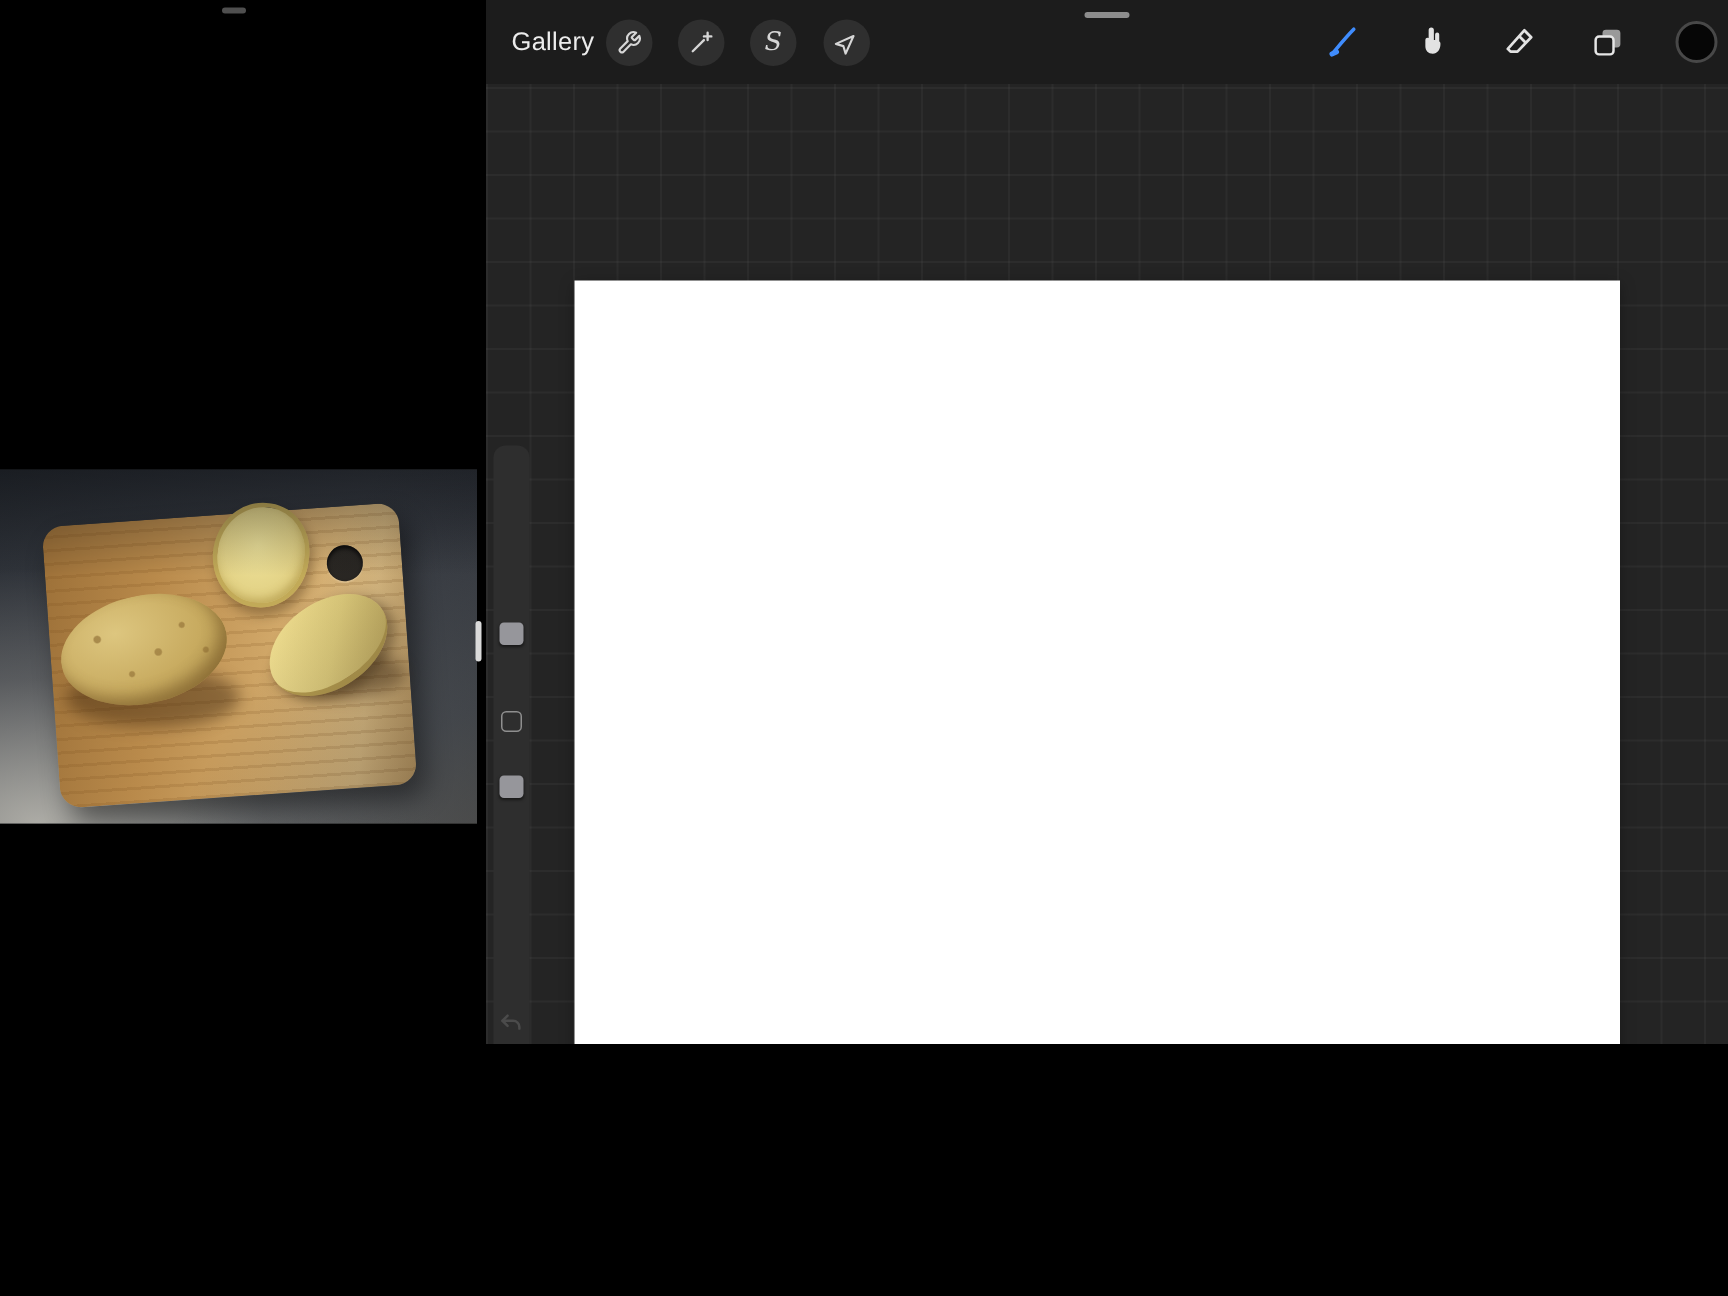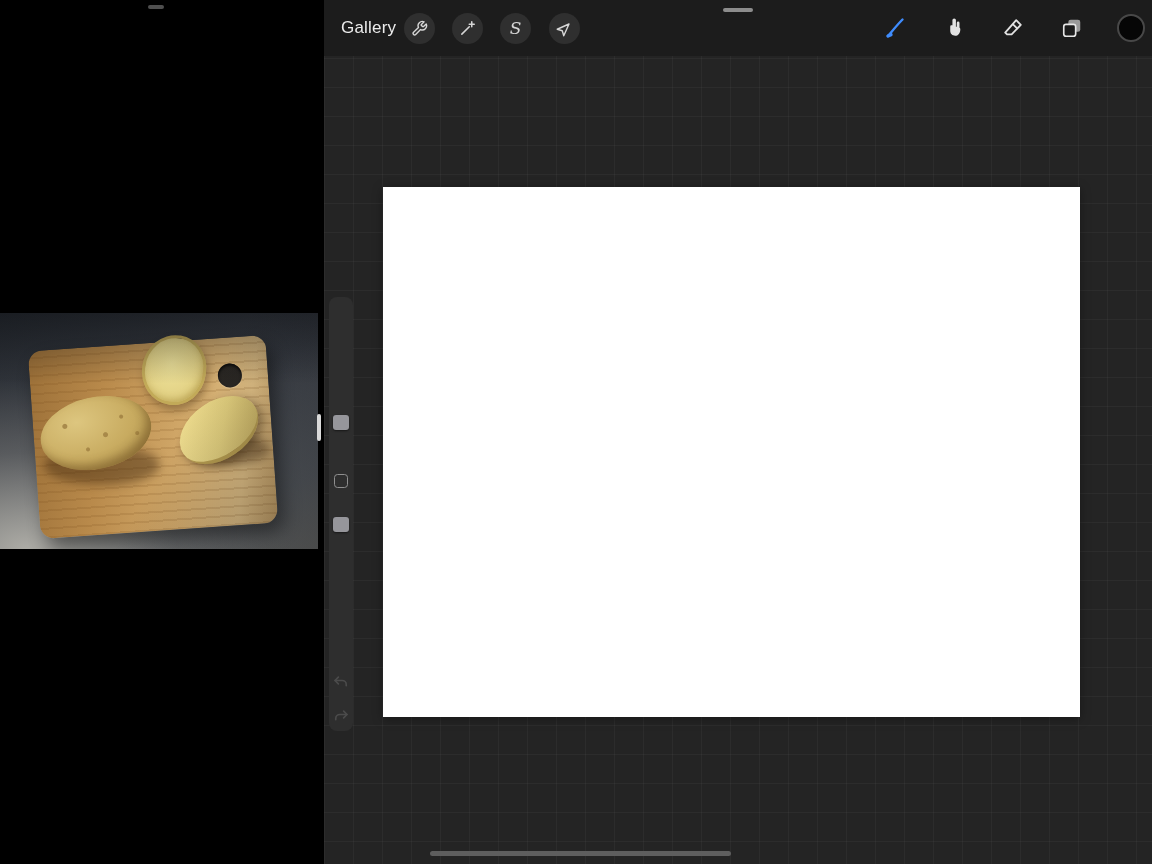--- a/index.html
+++ b/index.html
@@ -1,17 +1,17 @@
 <!DOCTYPE html>
 <html><head>
 <meta charset="utf-8">
 <style>
   * { margin:0; padding:0; box-sizing:border-box; }
   body { background:#000; font-family:"Liberation Sans", sans-serif; }
-  .screen { position:relative; width:1152px; height:864px; background:#fca5a5; overflow:hidden; }
+  .screen { position:relative; width:1152px; height:696px; background:#fca5a5; overflow:hidden; }
 
   
   .left-app { position:absolute; left:0; top:0; width:324px; height:864px; background:#000; }
   .mini-handle { position:absolute; left:148px; top:5px; width:16px; height:4px; border-radius:2px; background:#4f4f4f; }
 
   .photo { position:absolute; left:0; top:313px; width:318px; height:236px; overflow:hidden;
            background:
              radial-gradient(140% 120% at 8% 100%, rgba(190,188,180,.85) 0%, rgba(130,130,128,.45) 34%, rgba(0,0,0,0) 60%),
              linear-gradient(155deg, #272b31 0%, #3a3e45 45%, #565a5e 80%, #6e6e6a 100%); }
   .board { position:absolute; left:34px; top:30px; width:238px; height:188px; border-radius:14px;

